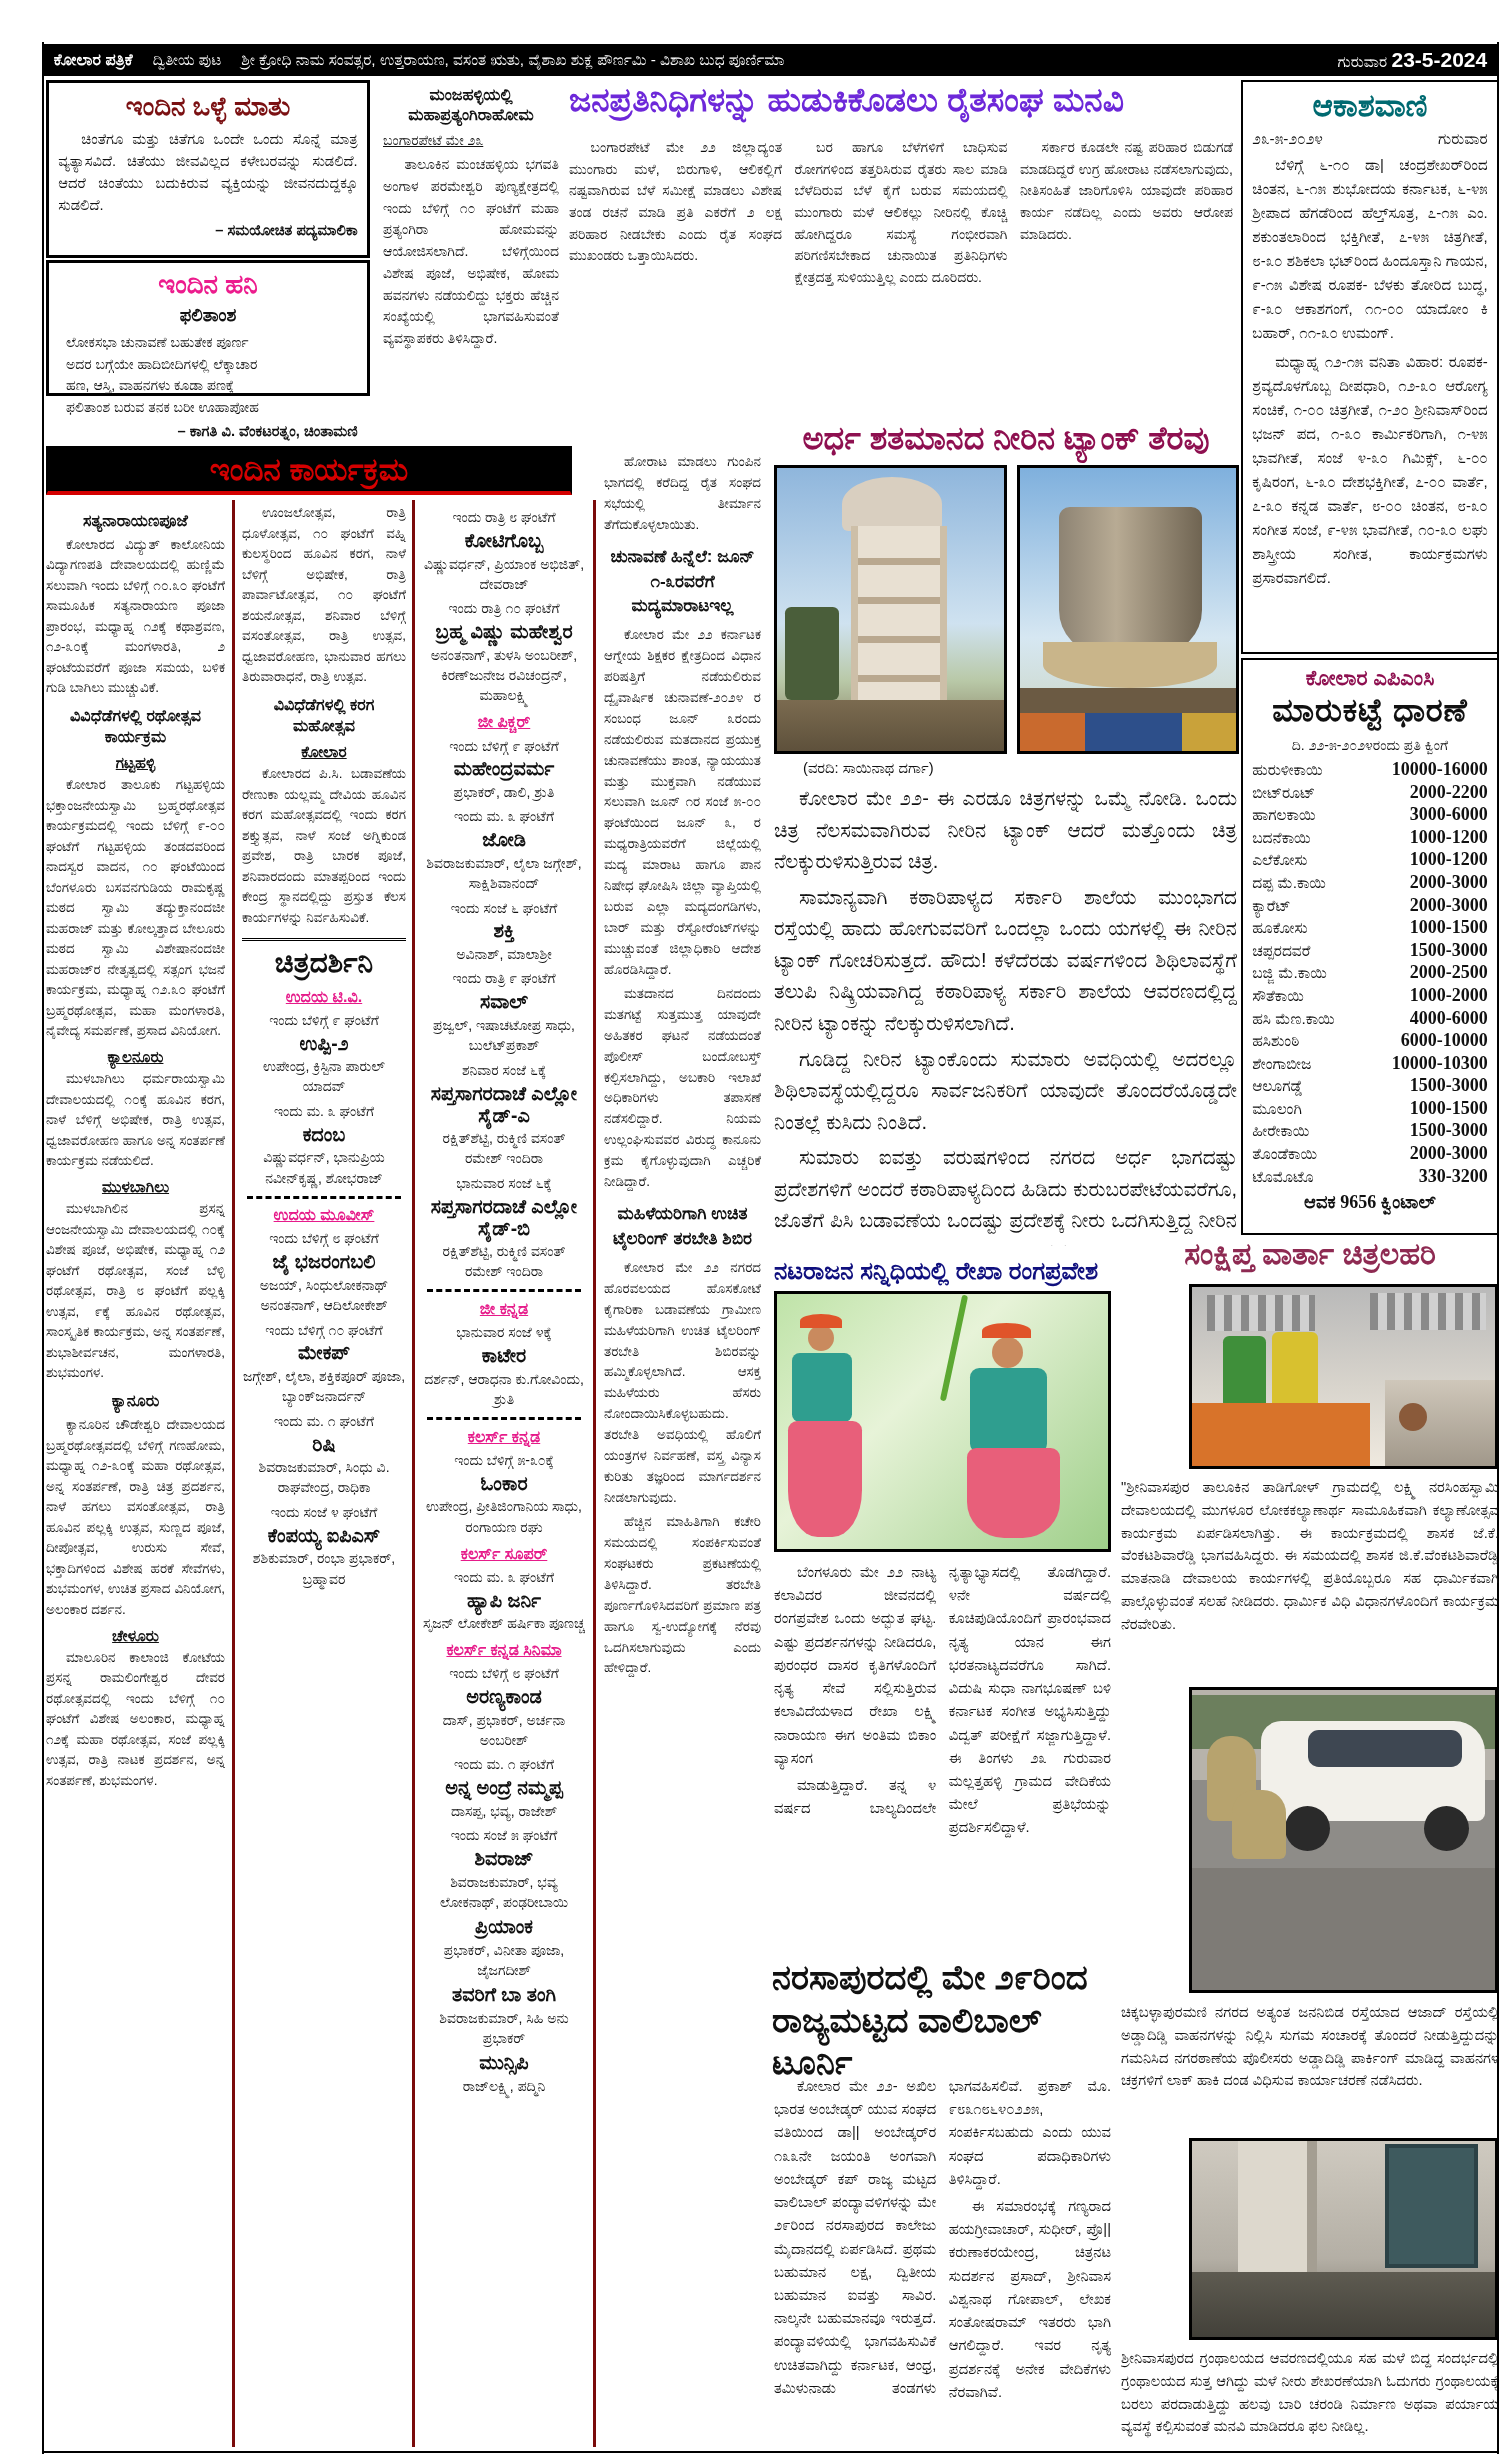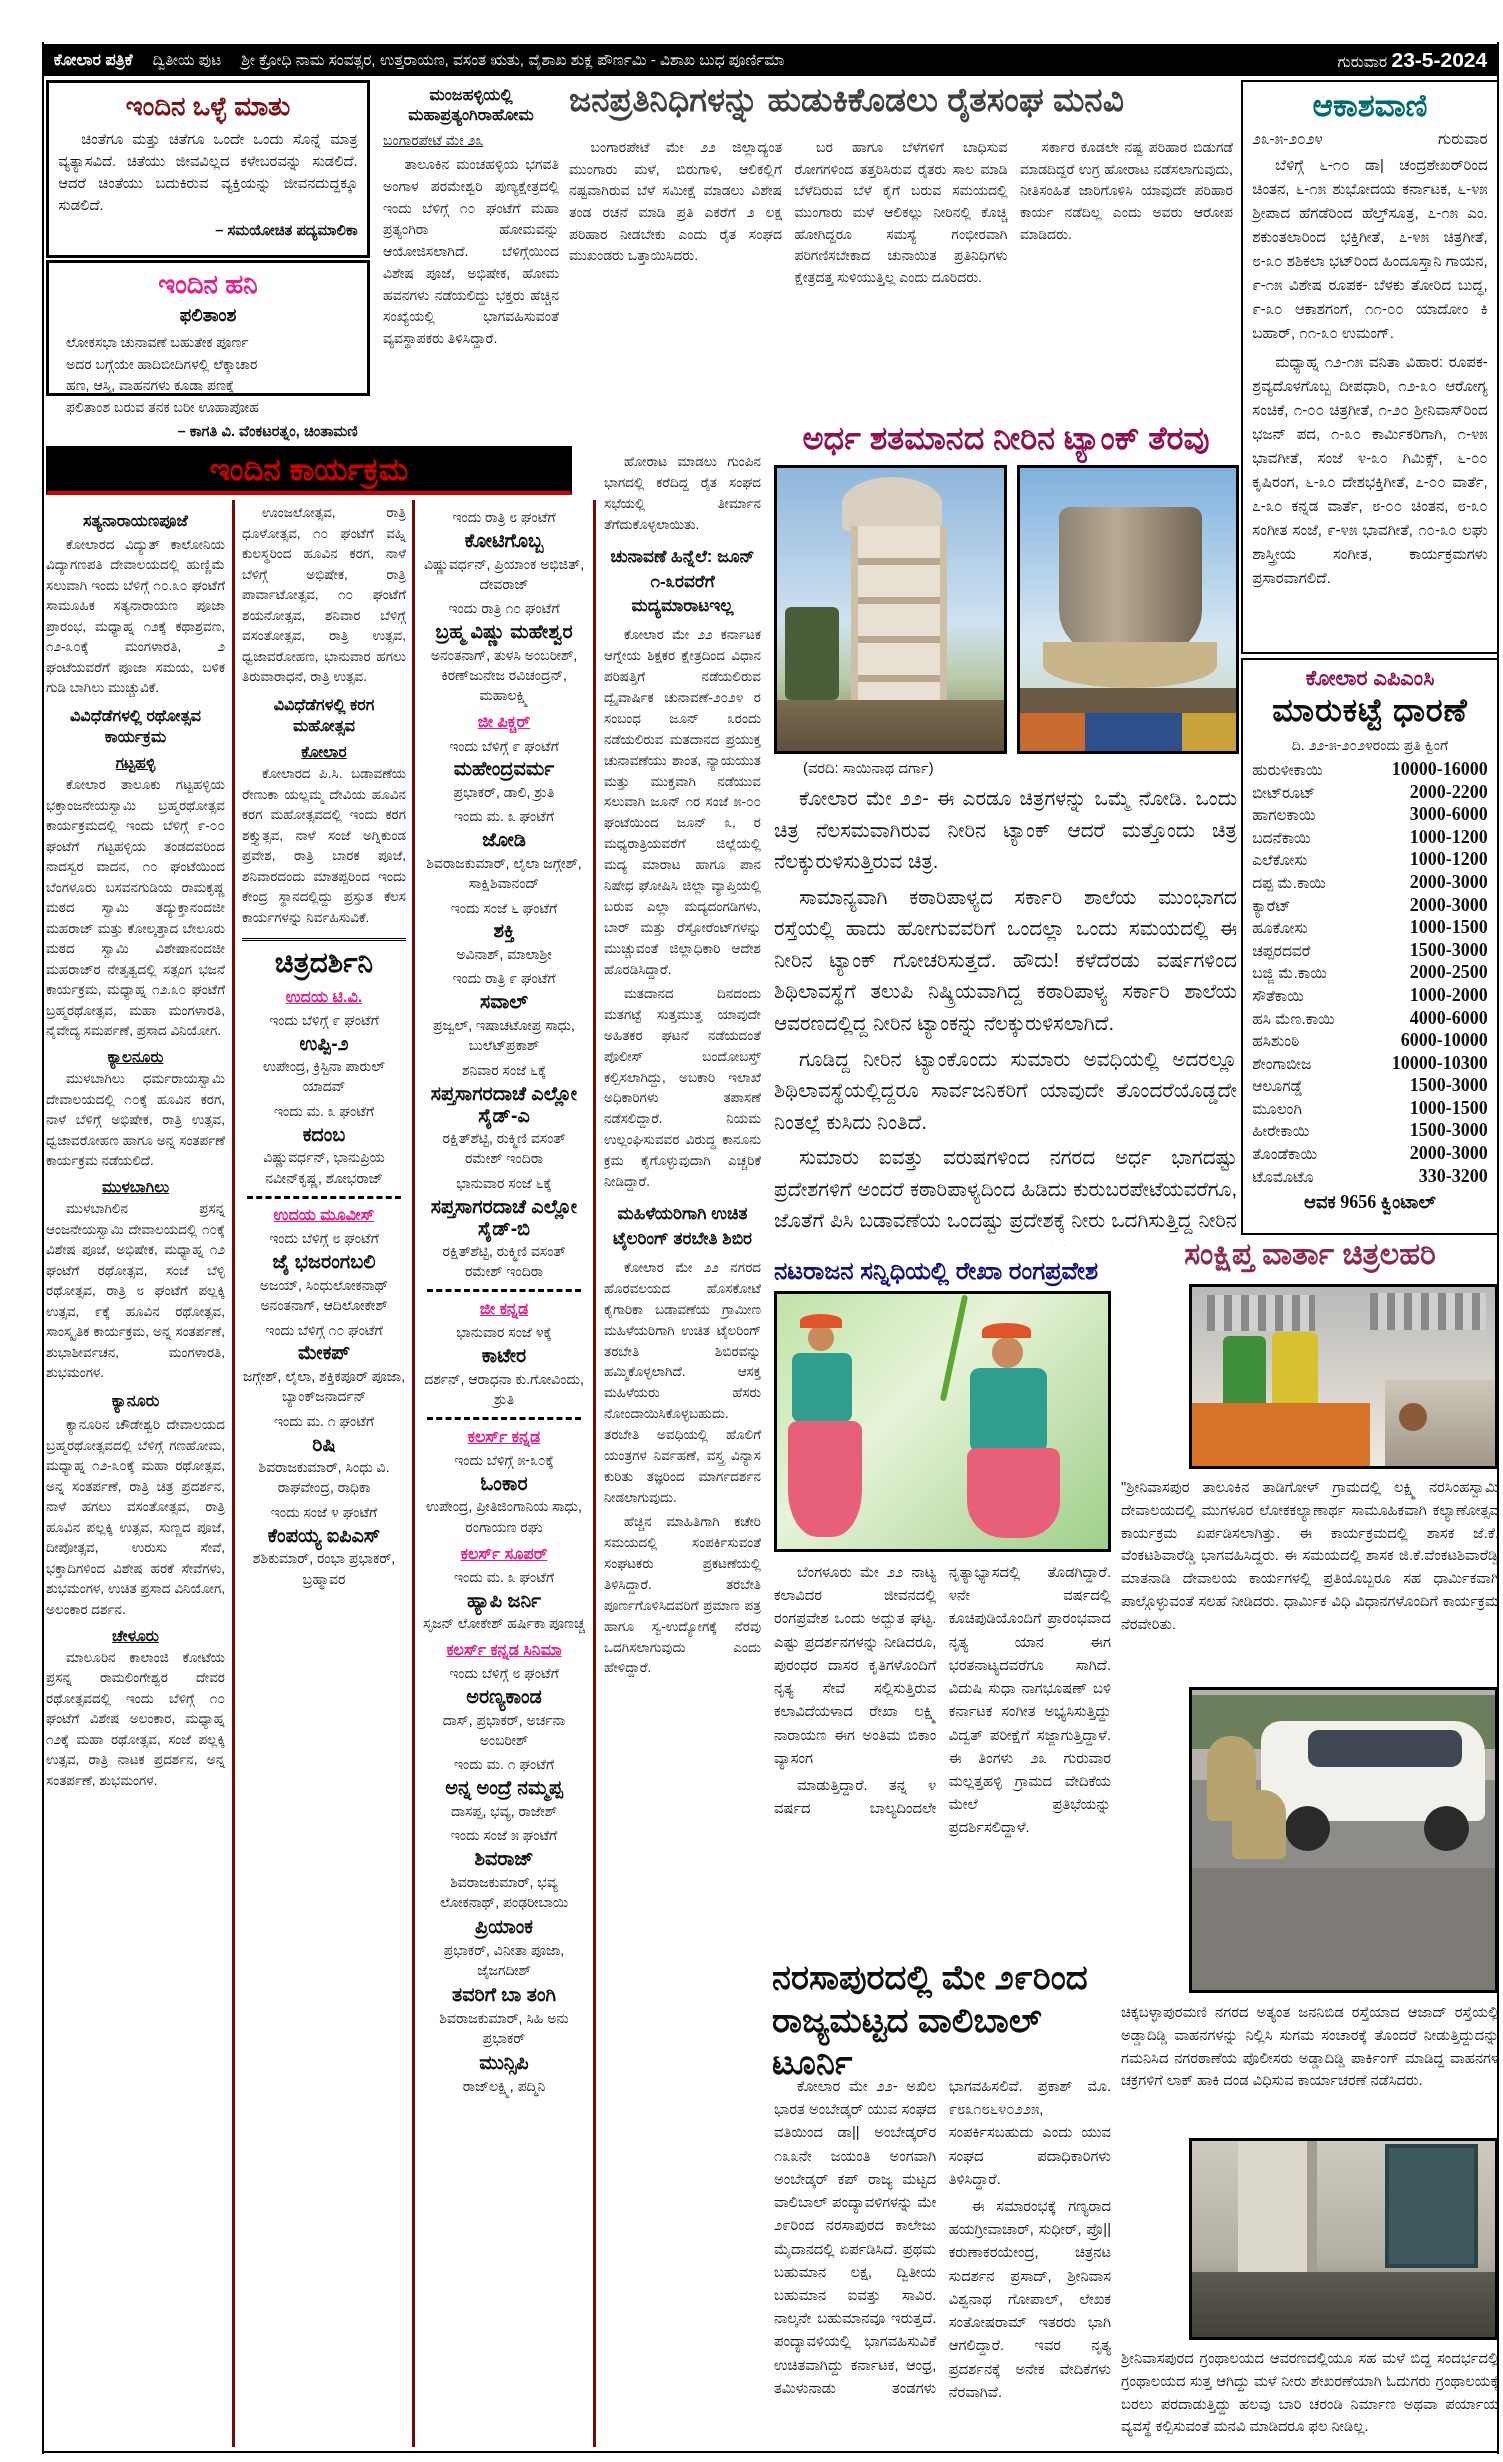--- a/index.html
+++ b/index.html
@@ -25,21 +25,21 @@
   .hani-title{color:#ec1c8d;font-weight:bold;font-size:26px;text-align:center;margin:0 0 4.6px;}
   .hani-sub{font-weight:bold;font-size:18px;text-align:center;margin:0 0 6.2px;}
   .hani-line{font-size:14px;text-align:left;line-height:1.55;padding-left:7.7px;}
   .hani-credit{font-size:14.7px;font-weight:bold;text-align:right;margin-top:4.6px;}
 
   .col-art{position:absolute;}
   .sm-head{font-weight:bold;font-size:16px;text-align:center;line-height:1.25;margin-bottom:4.6px;}
   .body-txt{font-size:14px;text-align:justify;line-height:1.55;}
   .body-txt p{margin:0 0 3.1px;text-indent:21.6px;}
 
-  .main-headline{position:absolute;color:#404040;font-weight:bold;font-size:33px;line-height:1.05;}
+  .main-headline{position:absolute;color:#6d28d9;font-weight:bold;font-size:33px;line-height:1.05;}
   .main-body{position:absolute;column-count:3;column-gap:12.4px;font-size:14px;text-align:justify;line-height:1.55;}
   .main-body p{margin:0 0 3.1px;text-indent:21.6px;}
 
   
   .ak-title{color:#006a71;font-weight:bold;font-size:31px;text-align:center;margin:0 0 6.2px;}
   .ak-date{display:flex;justify-content:space-between;font-size:15.4px;margin-bottom:4.6px;}
   .ak-body{font-size:15px;text-align:justify;line-height:1.6;}
   .ak-body p{margin:0 0 4.6px;text-indent:23px;}
   .mk-kicker{color:#8e1050;font-weight:bold;font-size:21px;text-align:center;margin:1.5px 0;}
   .mk-title{font-weight:bold;font-size:32px;text-align:center;margin:0 0 3.1px;letter-spacing:0.8px;}
@@ -267,21 +267,21 @@
   <div class="photo" style="left:1017px;top:465px;width:222px;height:289px;">
     <div class="sky" style="background:linear-gradient(180deg,#7fb0dd,#d6e7f2 60%,#c9d2b8 100%);"></div>
     <div class="sc" style="left:39px;top:39px;width:143px;height:147px;background:linear-gradient(90deg,#8d8373,#b8ab94 40%,#6f6452);border-radius:10.8px 10.8px 30% 30%;"></div>
     <div class="sc" style="left:23px;top:174px;width:174px;height:46px;background:#c9b58a;border-radius:0 0 60% 60%;"></div>
     <div class="sc" style="left:0;top:220px;width:100%;height:35px;background:#6b5a43;"></div>
     <div class="sc" style="left:0;top:245px;width:100%;height:39px;background:linear-gradient(90deg,#c96a2e 0 30%,#2d4f8a 30% 75%,#c9a23a 75%);"></div>
   </div>
   <div class="caption" style="left:803px;top:760px;">(ವರದಿ: ಸಾಯಿನಾಥ ದರ್ಗಾ)</div>
   <div class="wide-body" style="left:774px;top:783px;width:463px;height:463px;overflow:hidden;">
     <p>ಕೋಲಾರ ಮೇ ೨೨- ಈ ಎರಡೂ ಚಿತ್ರಗಳನ್ನು ಒಮ್ಮೆ ನೋಡಿ. ಒಂದು ಚಿತ್ರ ನೆಲಸಮವಾಗಿರುವ ನೀರಿನ ಟ್ಯಾಂಕ್ ಆದರೆ ಮತ್ತೊಂದು ಚಿತ್ರ ನೆಲಕ್ಕುರುಳಿಸುತ್ತಿರುವ ಚಿತ್ರ.</p>
-    <p>ಸಾಮಾನ್ಯವಾಗಿ ಕಠಾರಿಪಾಳ್ಯದ ಸರ್ಕಾರಿ ಶಾಲೆಯ ಮುಂಭಾಗದ ರಸ್ತೆಯಲ್ಲಿ ಹಾದು ಹೋಗುವವರಿಗೆ ಒಂದಲ್ಲಾ ಒಂದು ಸಮಯದಲ್ಲಿ ಈ ನೀರಿನ ಟ್ಯಾಂಕ್ ಗೋಚರಿಸುತ್ತದೆ. ಹೌದು! ಕಳೆದೆರಡು ವರ್ಷಗಳಿಂದ ಶಿಥಿಲಾವಸ್ಥೆಗೆ ತಲುಪಿ ನಿಷ್ಕ್ರಿಯವಾಗಿದ್ದ ಕಠಾರಿಪಾಳ್ಯ ಸರ್ಕಾರಿ ಶಾಲೆಯ ಆವರಣದಲ್ಲಿದ್ದ ನೀರಿನ ಟ್ಯಾಂಕನ್ನು ನೆಲಕ್ಕುರುಳಿಸಲಾಗಿದೆ.</p>
+    <p>ಸಾಮಾನ್ಯವಾಗಿ ಕಠಾರಿಪಾಳ್ಯದ ಸರ್ಕಾರಿ ಶಾಲೆಯ ಮುಂಭಾಗದ ರಸ್ತೆಯಲ್ಲಿ ಹಾದು ಹೋಗುವವರಿಗೆ ಒಂದಲ್ಲಾ ಒಂದು ಯಗಳಲ್ಲಿ ಈ ನೀರಿನ ಟ್ಯಾಂಕ್ ಗೋಚರಿಸುತ್ತದೆ. ಹೌದು! ಕಳೆದೆರಡು ವರ್ಷಗಳಿಂದ ಶಿಥಿಲಾವಸ್ಥೆಗೆ ತಲುಪಿ ನಿಷ್ಕ್ರಿಯವಾಗಿದ್ದ ಕಠಾರಿಪಾಳ್ಯ ಸರ್ಕಾರಿ ಶಾಲೆಯ ಆವರಣದಲ್ಲಿದ್ದ ನೀರಿನ ಟ್ಯಾಂಕನ್ನು ನೆಲಕ್ಕುರುಳಿಸಲಾಗಿದೆ.</p>
     <p>ಗೂಡಿದ್ದ ನೀರಿನ ಟ್ಯಾಂಕೊಂದು ಸುಮಾರು ಅವಧಿಯಲ್ಲಿ ಅದರಲ್ಲೂ ಶಿಥಿಲಾವಸ್ಥೆಯಲ್ಲಿದ್ದರೂ ಸಾರ್ವಜನಿಕರಿಗೆ ಯಾವುದೇ ತೊಂದರೆಯೊಡ್ಡದೇ ನಿಂತಲ್ಲೆ ಕುಸಿದು ನಿಂತಿದೆ.</p>
     <p>ಸುಮಾರು ಐವತ್ತು ವರುಷಗಳಿಂದ ನಗರದ ಅರ್ಧ ಭಾಗದಷ್ಟು ಪ್ರದೇಶಗಳಿಗೆ ಅಂದರೆ ಕಠಾರಿಪಾಳ್ಯದಿಂದ ಹಿಡಿದು ಕುರುಬರಪೇಟೆಯವರೆಗೂ, ಜೊತೆಗೆ ಪಿಸಿ ಬಡಾವಣೆಯ ಒಂದಷ್ಟು ಪ್ರದೇಶಕ್ಕೆ ನೀರು ಒದಗಿಸುತ್ತಿದ್ದ ನೀರಿನ ಟ್ಯಾಂಕ್ ಸುಮಾರು ವರುಷಗಳಿಂದ ಶಿಥಿಲಾವಸ್ಥೆಗೆ ತಲುಪಿತ್ತು. ಶಾಲಾ ಮಕ್ಕಳು ಹಾಗೂ ಸಾರ್ವಜನಿಕರಿಗೆ ಅಪಾಯ ತರುವ ಸ್ಥಿತಿಯಲ್ಲಿದ್ದ ಕಾರಣ ನಗರಸಭೆ ವತಿಯಿಂದ ಟ್ಯಾಂಕನ್ನು ತೆರವುಗೊಳಿಸುವ ಕಾರ್ಯ ನಡೆಯಿತು.</p>
   </div>
 
   <div class="yellow-banner" style="left:46px;top:446px;width:526px;height:49px;">
     <span class="yb-text">ಇಂದಿನ ಕಾರ್ಯಕ್ರಮ</span>
   </div>
 
   <div class="pgcol" style="left:46px;top:503px;width:179px;height:1939px;">
 

